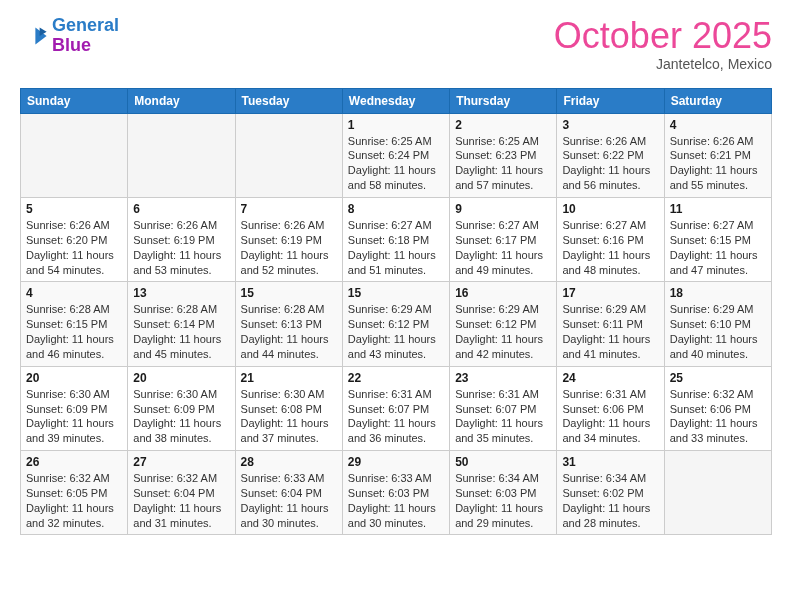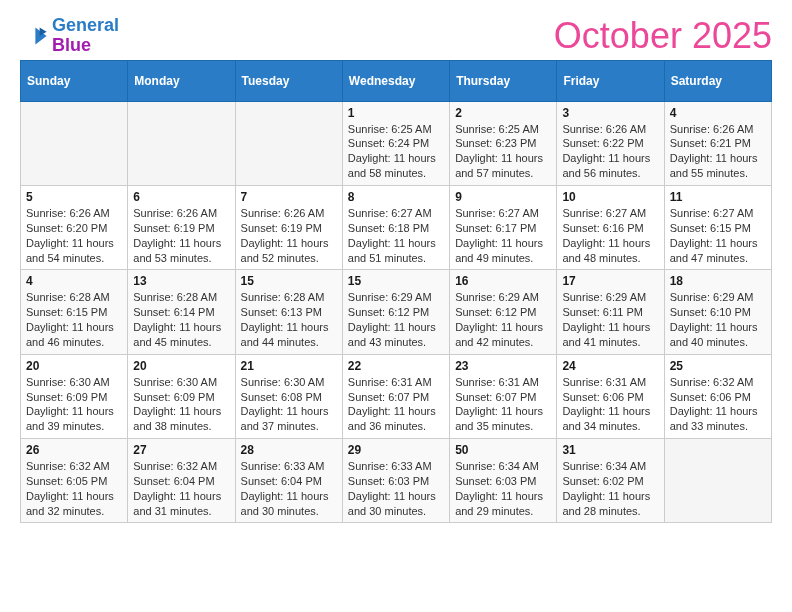--- a/index.html
+++ b/index.html
@@ -11,21 +11,21 @@
       overflow: hidden;
     }
     .page {
       width: 792px;
       padding: 16px 20px 10px 20px;
     }
     .header {
       display: flex;
       justify-content: space-between;
       align-items: flex-start;
-      margin-bottom: 4px;
+      margin-bottom: 16px;
     }
     .logo {
       display: flex;
       align-items: center;
       gap: 4px;
     }
     .logo-text {
       font-size: 18px;
       font-weight: bold;
       color: #1a1a1a;
@@ -55,21 +55,21 @@
       width: 100%;
       border-collapse: collapse;
       border: 1px solid #ccc;
     }
     .calendar th {
       background-color: #2a7cc7;
       color: #fff;
       font-size: 12px;
       font-weight: bold;
       text-align: left;
-      padding: 13px 6px;
+      padding: 5px 6px;
       border: 1px solid #1a6ab0;
     }
     .calendar td {
       vertical-align: top;
       padding: 4px 5px;
       border: 1px solid #ccc;
       width: calc(100% / 7);
       height: 82px;
       font-size: 10px;
       color: #333;
@@ -107,20 +107,21 @@
         <polygon points="22,8 38,20 22,32" fill="#2a7cc7"></polygon>
         <polygon points="28,8 38,14 28,20" fill="#1a5fa0"></polygon>
       </svg>
       <div class="logo-text">
         <div><span>General</span></div>
         <div><span style="color:#a21caf">Blue</span></div>
       </div>
     </div>
     <div class="title-block">
       <div class="month-title">October 2025</div>
+      <div class="subtitle">Jantetelco, Mexico</div>
     </div>
   </div>
 
   <table class="calendar">
     <thead>
       <tr>
       <th>Sunday</th>
           <th>Monday</th>
           <th>Tuesday</th>
           <th>Wednesday</th>

